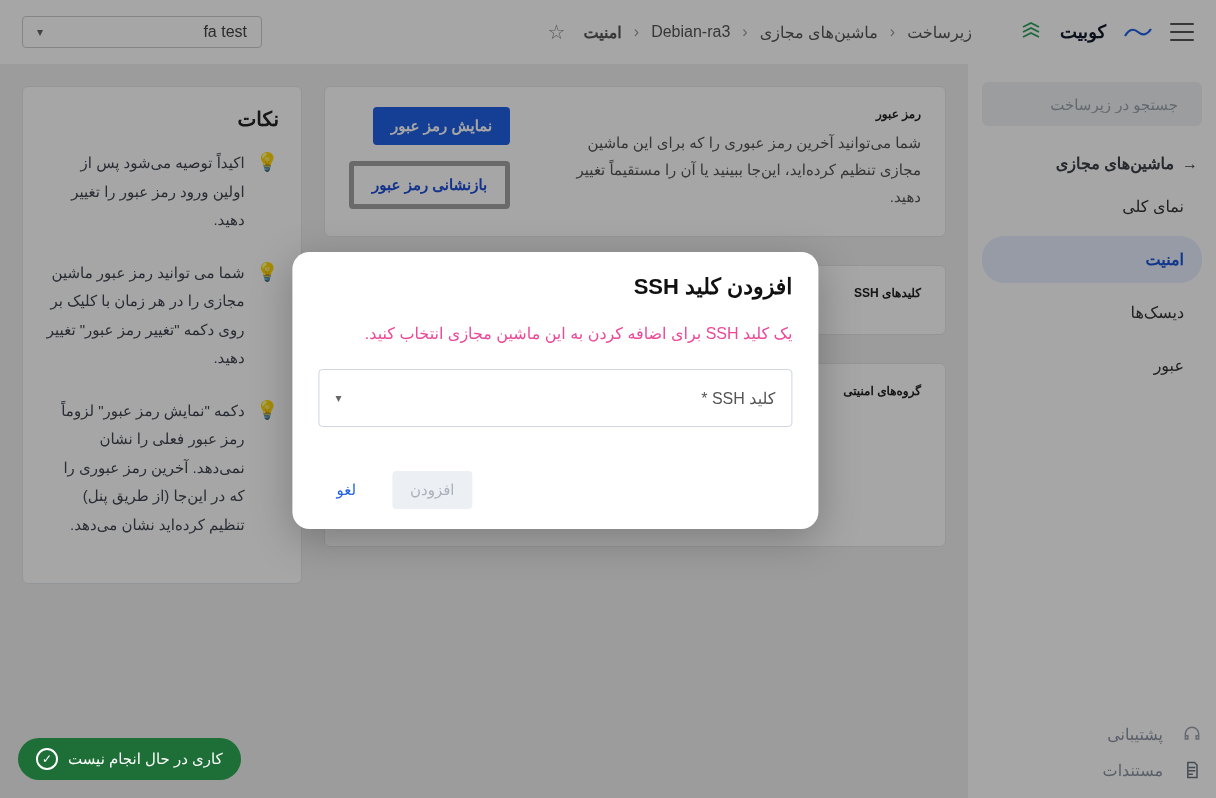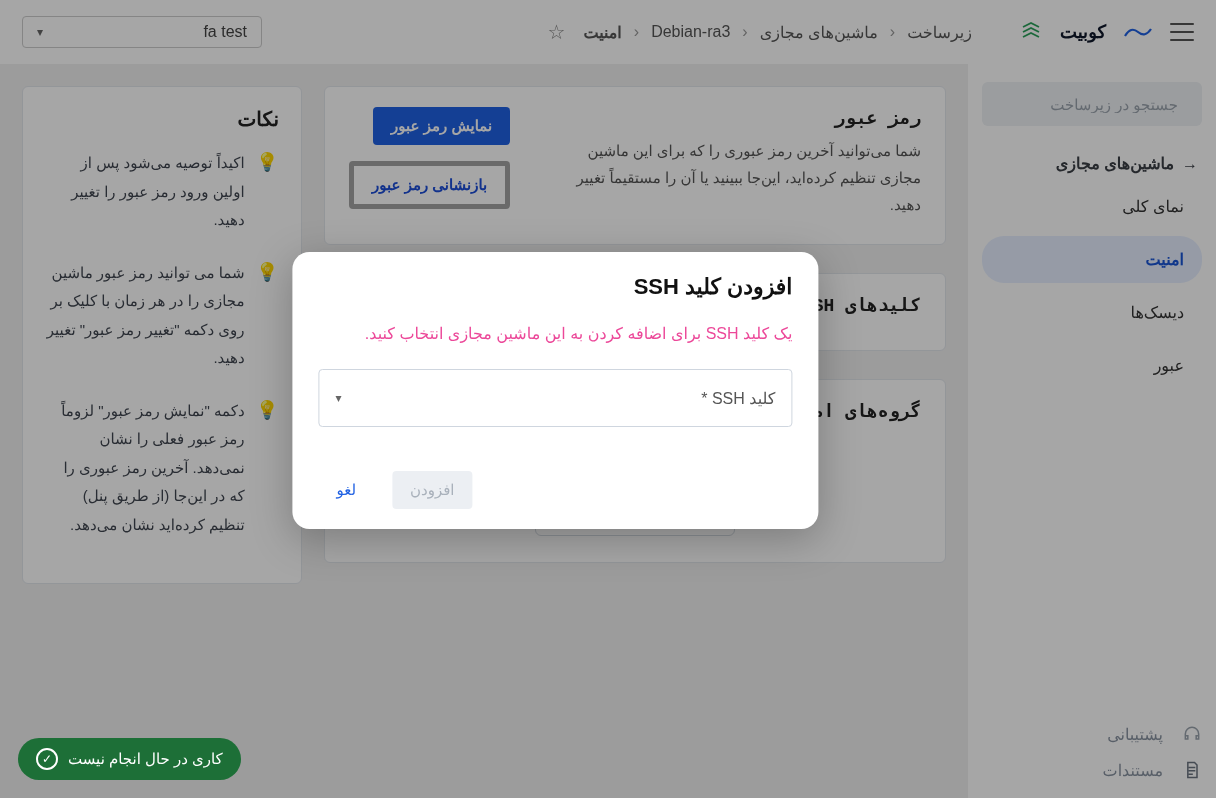--- a/index.html
+++ b/index.html
@@ -57,21 +57,21 @@
 }
 .side-item.active { background: #e6efff; color: #1a55d6; font-weight: 600; }
 .sidebar-footer { margin-top: auto; display: flex; flex-direction: column; gap: 16px; color: #8892a0; font-size: 16px; }
 .sidebar-footer .row { display: flex; align-items: center; gap: 19px; }
 .content { flex: 1; padding: 22px; display: flex; gap: 22px; align-items: flex-start; }
 .main-col { flex: 1; display: flex; flex-direction: column; gap: 28px; }
 .card {
   background: #fff; border: 1px solid #e2e6ec; border-radius: 6px; padding: 20px 24px 26px;
 }
 .card-head { display: flex; justify-content: space-between; align-items: flex-start; gap: 20px; }
-.card-title { font-size: 18px; font-weight: 700; color: #222; margin-bottom: 8px; font-family: Liberation Mono, monospace; }
+.card-title { font-size: 12px; font-weight: 700; color: #222; margin-bottom: 8px; }
 .card-desc { color: #555; font-size: 15px; line-height: 1.8; max-width: 360px; text-align: right; }
 .card-actions { display: flex; flex-direction: column; gap: 16px; align-items: flex-start; }
 .btn {
   border-radius: 4px; padding: 10px 18px; font-size: 15px; cursor: pointer; border: none;
   font-family: inherit;
 }
 .btn-primary { background: #2061e3; color: #fff; font-weight: 600; }
 .btn-outline { background: #fff; border: 5px solid #a3a3a3; color: #1d4ed8; font-weight: 700; }
 .sec-group-card {
   border: 1px solid #d5dbe2; border-radius: 6px; padding: 14px 18px; margin-top: 18px;

